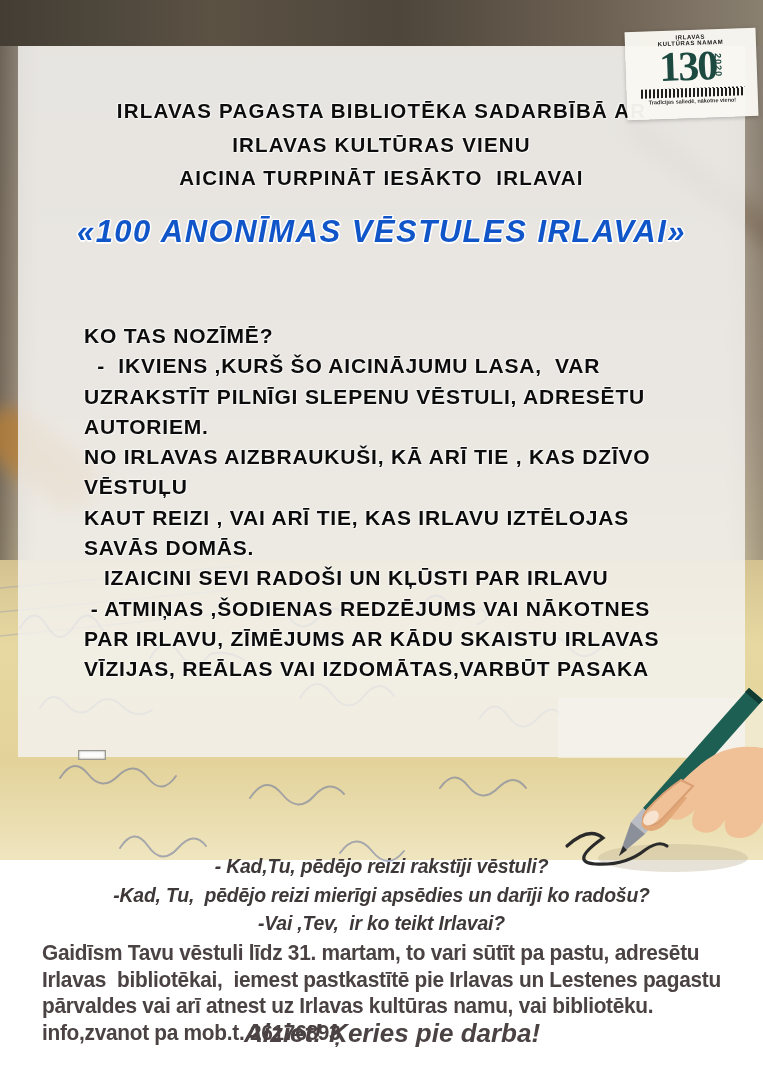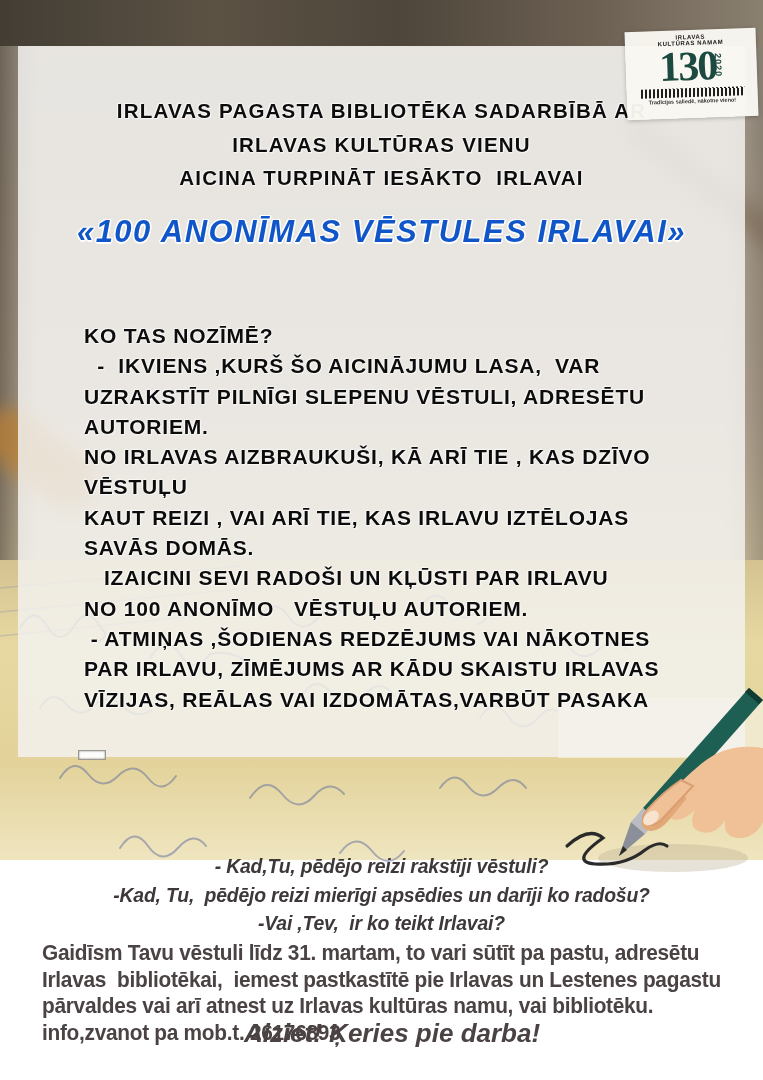--- a/index.html
+++ b/index.html
@@ -157,21 +157,20 @@
     <div class="body-block">
         <div class="line">KO TAS NOZĪMĒ?</div>
         <div class="line">  -  IKVIENS ,KURŠ ŠO AICINĀJUMU LASA,  VAR</div>
         <div class="line">UZRAKSTĪT PILNĪGI SLEPENU VĒSTULI, ADRESĒTU</div>
         <div class="line">AUTORIEM.</div>
         <div class="line">NO IRLAVAS AIZBRAUKUŠI, KĀ ARĪ TIE , KAS DZĪVO</div>
         <div class="line">VĒSTUĻU</div>
         <div class="line">KAUT REIZI , VAI ARĪ TIE, KAS IRLAVU IZTĒLOJAS</div>
         <div class="line">SAVĀS DOMĀS.</div>
         <div class="line">   IZAICINI SEVI RADOŠI UN KĻŪSTI PAR IRLAVU</div>
-        <div class="line">NO 100 ANONĪMO   VĒSTUĻU AUTORIEM.</div>
         <div class="line"> - ATMIŅAS ,ŠODIENAS REDZĒJUMS VAI NĀKOTNES</div>
         <div class="line">PAR IRLAVU, ZĪMĒJUMS AR KĀDU SKAISTU IRLAVAS</div>
         <div class="line">VĪZIJAS, REĀLAS VAI IZDOMĀTAS,VARBŪT PASAKA</div>
       </div>
     <div class="questions-block">
         <div class="line">- Kad,Tu, pēdējo reizi rakstīji vēstuli?</div>
         <div class="line">-Kad, Tu,  pēdējo reizi mierīgi apsēdies un darīji ko radošu?</div>
         <div class="line">-Vai ,Tev,  ir ko teikt Irlavai?</div>
       </div>
     <div class="footer-block">

